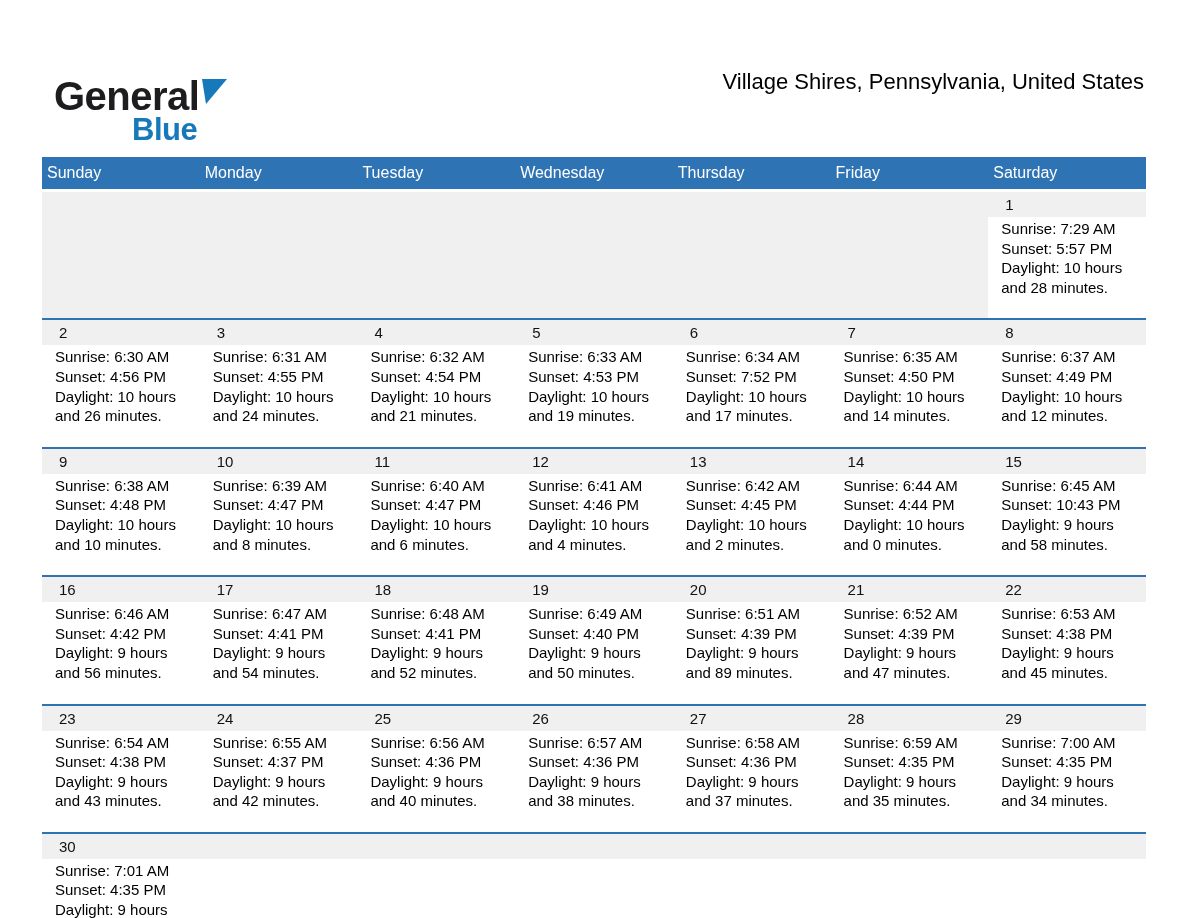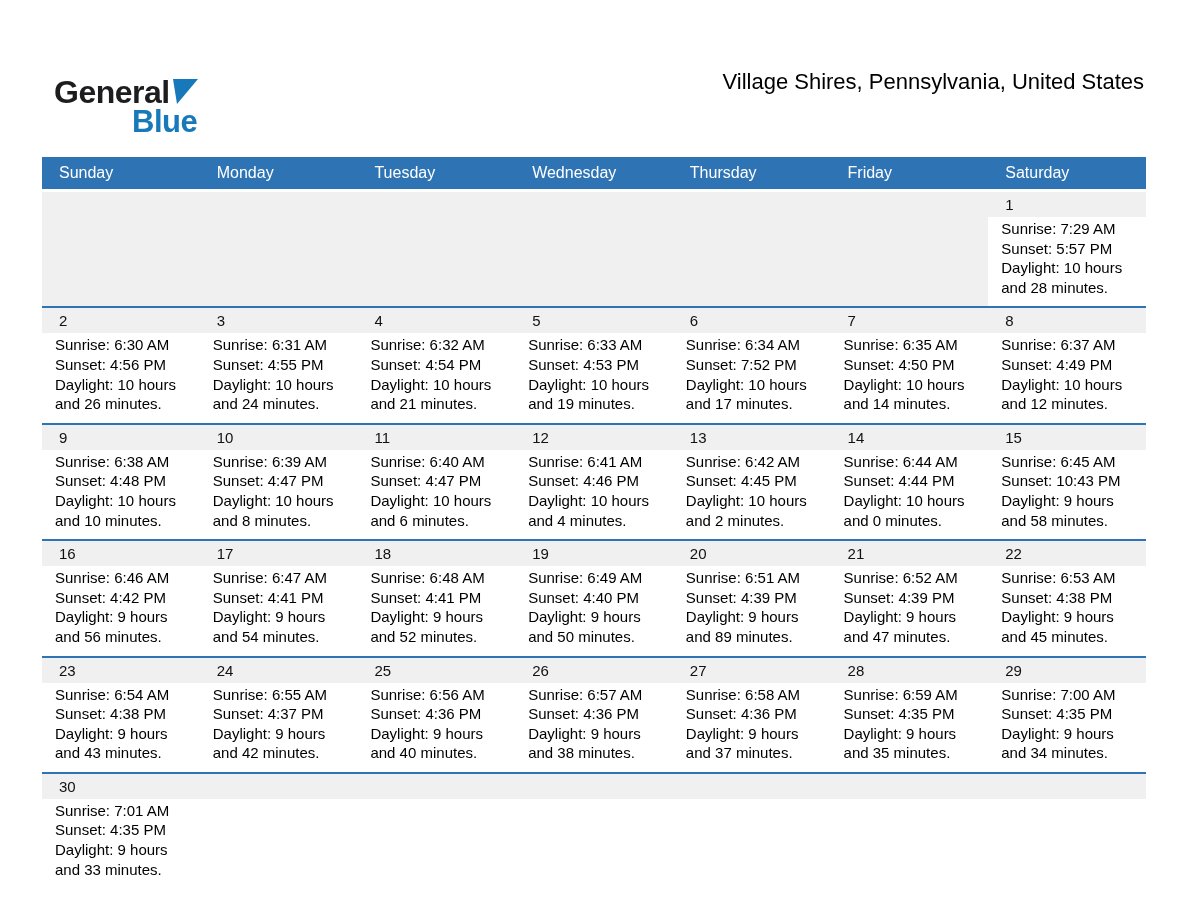--- a/index.html
+++ b/index.html
@@ -7,45 +7,45 @@
   body {
     width:1188px; height:918px; overflow:hidden;
     font-family:"Liberation Sans","DejaVu Sans",sans-serif;
     color:#000;
   }
   .page { width:1104px; margin:0 auto; }
 
   
   .top { position:relative; height:157px; }
   .logo { position:absolute; left:12px; top:76px; line-height:1; }
-  .logo-line1 { display:flex; align-items:flex-start; font-size:32px; font-weight:bold; color:#1d1d1f; letter-spacing:-0.5px; }
+  .logo-line1 { display:flex; align-items:flex-start; font-size:40px; font-weight:bold; color:#1d1d1f; letter-spacing:-0.5px; }
   .logo-tri { margin-left:3px; margin-top:2px; }
   .logo-line2 { font-size:31px; font-weight:bold; color:#1779BA; letter-spacing:-0.5px; margin:-2px 0 0 78px; }
 
   .titles { position:absolute; right:2px; top:56px; text-align:right; }
   .title { font-size:41px; font-weight:400; color:#000; white-space:nowrap; }
   .subtitle { font-size:22px; font-weight:400; color:#000; margin-top:13px; white-space:nowrap; }
 
   
   .weekday-row {
     display:grid; grid-template-columns:repeat(7,1fr);
     background:#2E74B5; color:#fff; height:32px; align-items:center;
   }
-  .wd { font-size:16px; padding-left:17px; }
+  .wd { font-size:16px; padding-left:5px; }
 
   .week { display:grid; grid-template-columns:repeat(7,1fr); border-top:2px solid #2E74B5; }
   .week.first { border-top:none; margin-top:3px; }
 
   .cell { background:#ffffff; min-height:111px; }
   .cell.gray { background:#F0F0F0; }
   .num {
     background:#F0F0F0; font-size:15px; color:#111;
     padding:3px 4px 3px 17px; min-height:25px; line-height:19px;
   }
-  .day-body { padding:2px 6px 9px 13px; font-size:15px; line-height:19.6px; color:#000; }
+  .day-body { padding:2px 6px 21px 13px; font-size:15px; line-height:19.6px; color:#000; }
 </style>
 </head>
 <body>
 
 <div class="page">
 
   <div class="top">
     <div class="logo">
       <div class="logo-line1">
         <span>General</span>

